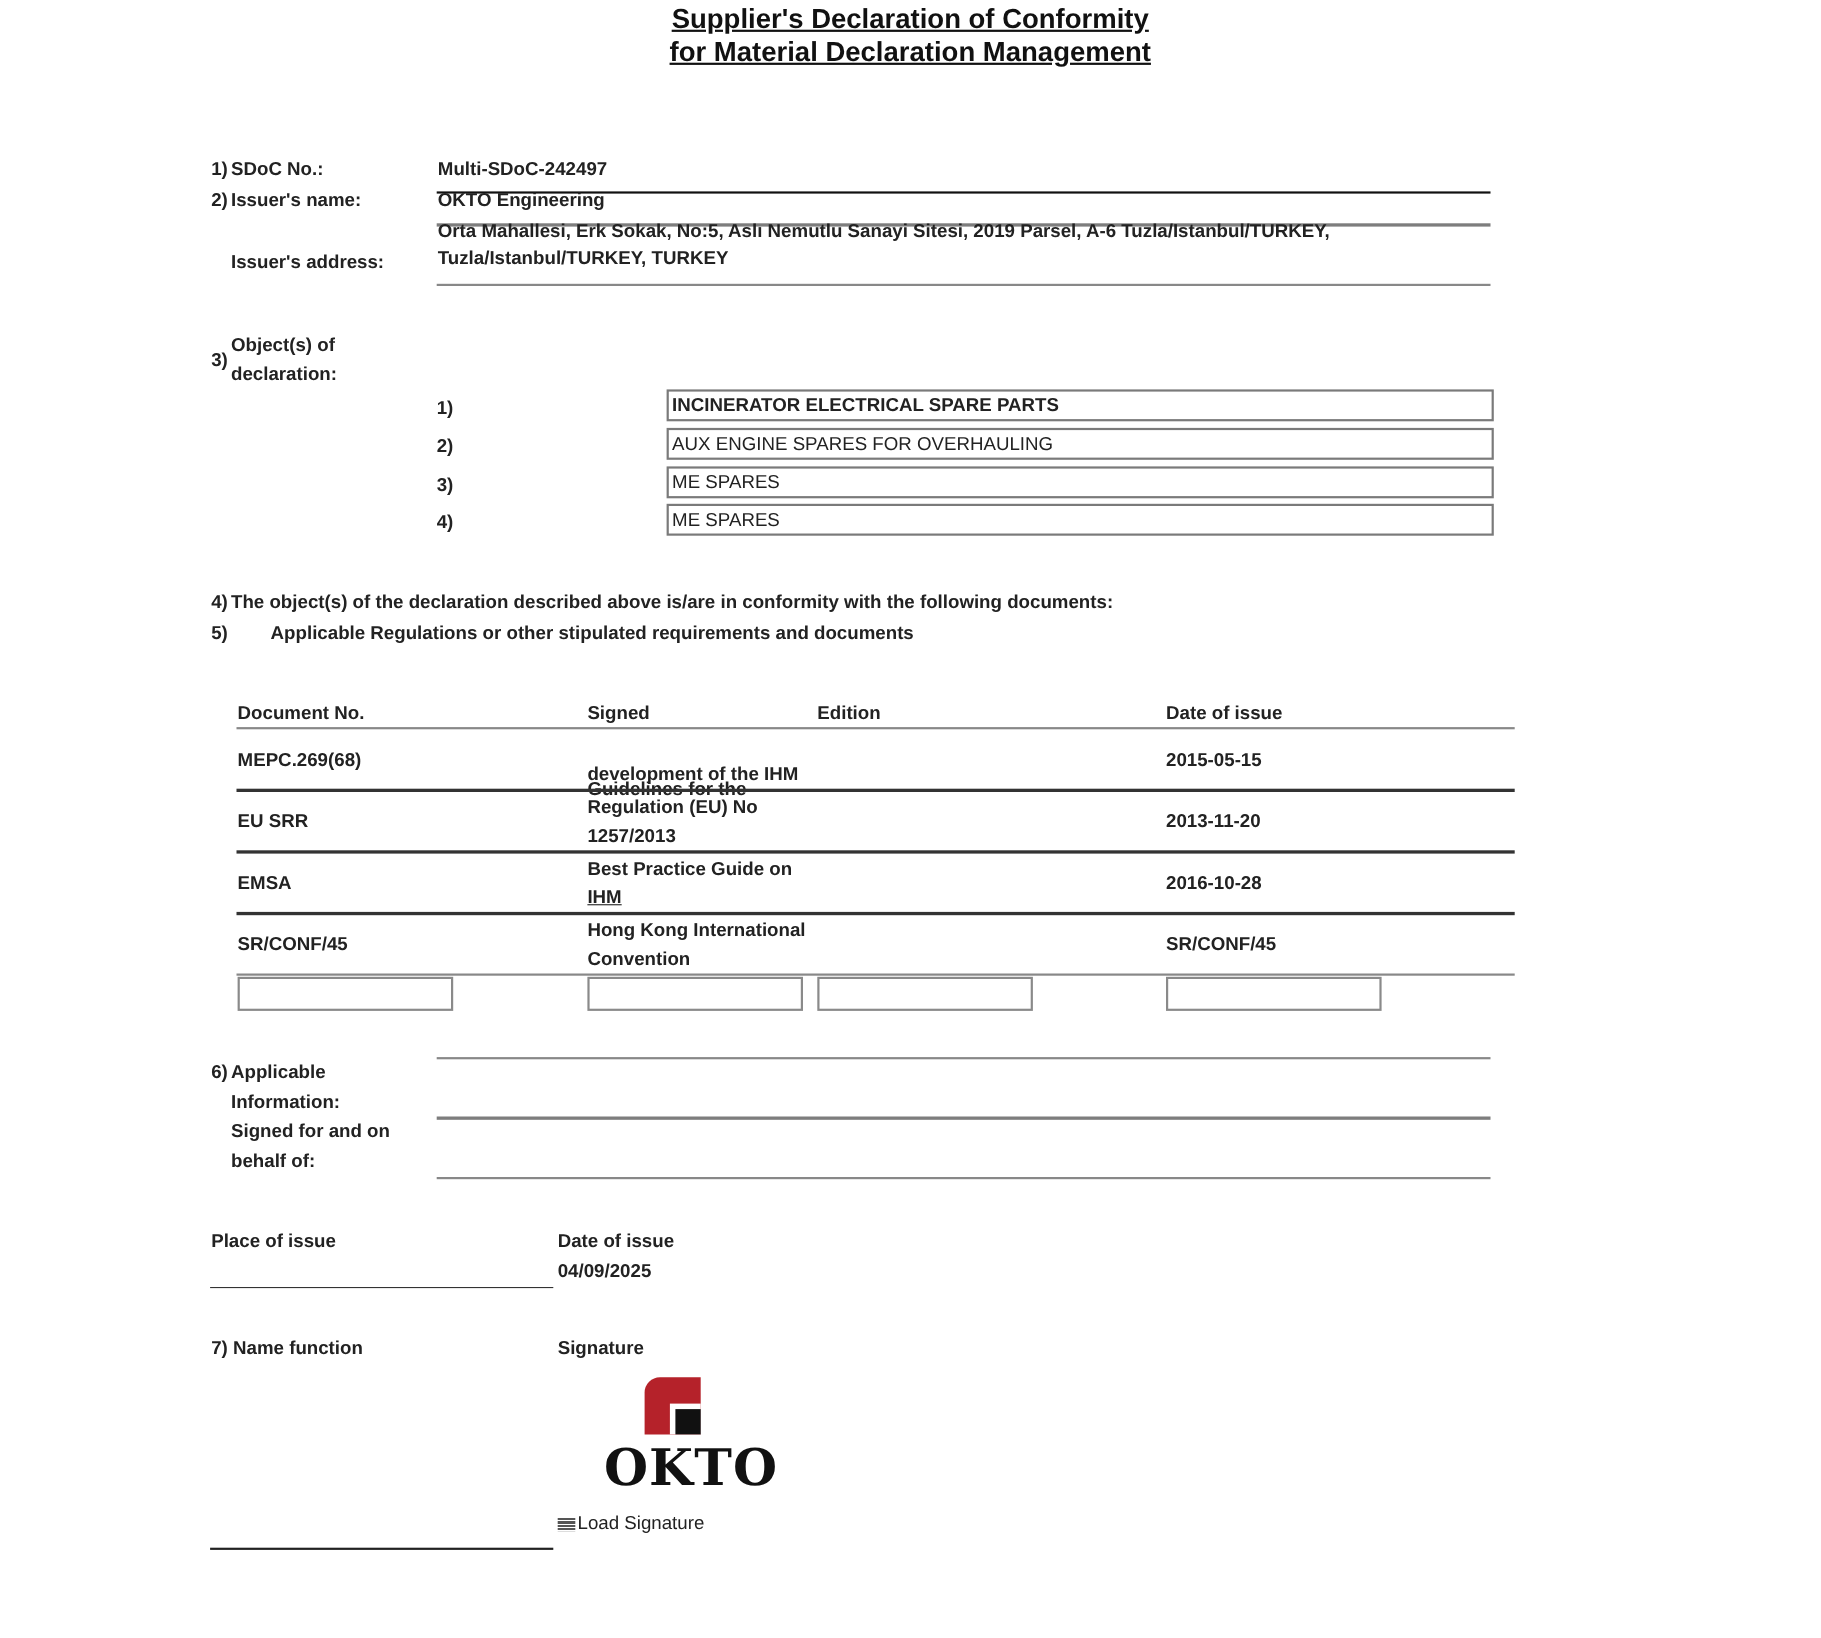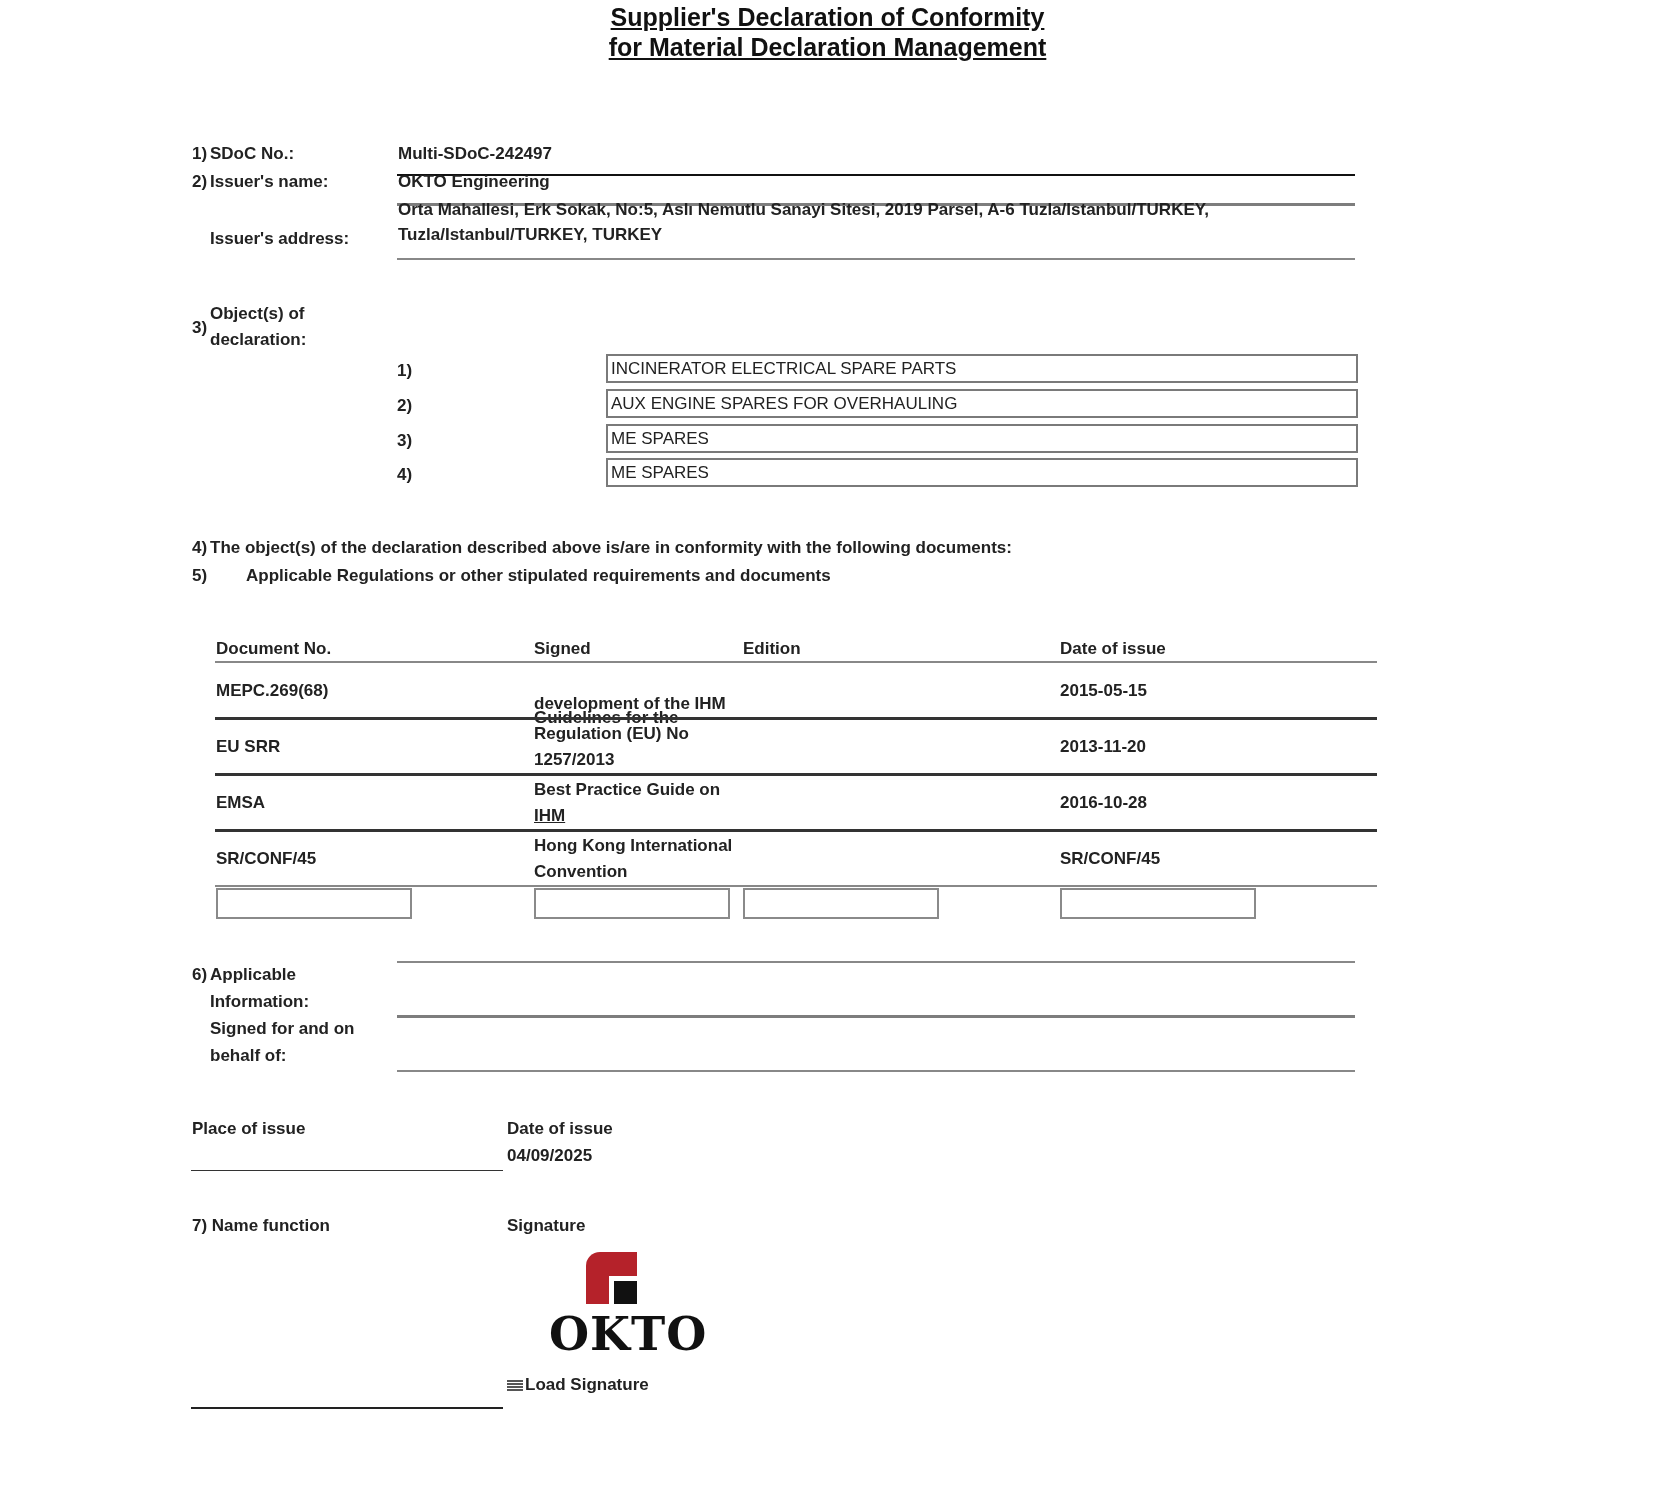--- a/index.html
+++ b/index.html
@@ -32,21 +32,21 @@
     .row-sep { height: 3px; background: #333; }
     .row-sep-light { height: 2px; background: #888; }
     .logo-red {
       background: #b5222a; border-top-left-radius: 14px;
     }
     .logo-black { background: #111; }
     .logo-text {
       font-family: "DejaVu Serif", serif; font-weight: bold; font-size: 46px;
       color: #111; letter-spacing: 1px;
     }
-    .load-sig { font-weight: bold; font-size: 17px; color: #222; cursor: pointer; }
+    .load-sig { font-weight: normal; font-size: 17px; color: #222; cursor: pointer; }
     .menu-icon { display: inline-block; width: 16px; height: 12px; vertical-align: middle; margin-right: 2px;
       background: repeating-linear-gradient(to bottom, #555 0 2px, transparent 2px 3px); }
   </style>
 </head>
 <body>
 
 <div class="abs title" style="top:2px;">Supplier's Declaration of Conformity</div>
 <div class="abs title" style="top:32px;">for Material Declaration Management</div>
 
 <div>
@@ -69,21 +69,21 @@
   <div class="abs val" style="left:398px;top:222px;">Tuzla/Istanbul/TURKEY, TURKEY</div>
   <div class="abs rule-grey2" style="left:397px;top:258px;width:958px;"></div>
 </div>
 
 <div>
   <span class="abs num" style="left:192px;top:318px;">3)</span>
   <div class="abs lbl" style="left:210px;top:301px;">Object(s) of</div>
   <div class="abs lbl" style="left:210px;top:327px;">declaration:</div>
 
   <span class="abs num" style="left:397px;top:361px;">1)</span>
-  <div class="abs obj-box" style="left:606px;top:354px;width:752px;">INCINERATOR ELECTRICAL SPARE PARTS</div>
+  <div class="abs obj-box" style="left:606px;top:354px;width:752px;font-weight:bold;">INCINERATOR ELECTRICAL SPARE PARTS</div>
 
   <span class="abs num" style="left:397px;top:396px;">2)</span>
   <div class="abs obj-box" style="left:606px;top:389px;width:752px;">AUX ENGINE SPARES FOR OVERHAULING</div>
 
   <span class="abs num" style="left:397px;top:431px;">3)</span>
   <div class="abs obj-box" style="left:606px;top:424px;width:752px;">ME SPARES</div>
 
   <span class="abs num" style="left:397px;top:465px;">4)</span>
   <div class="abs obj-box" style="left:606px;top:458px;width:752px;">ME SPARES</div>
 </div>

